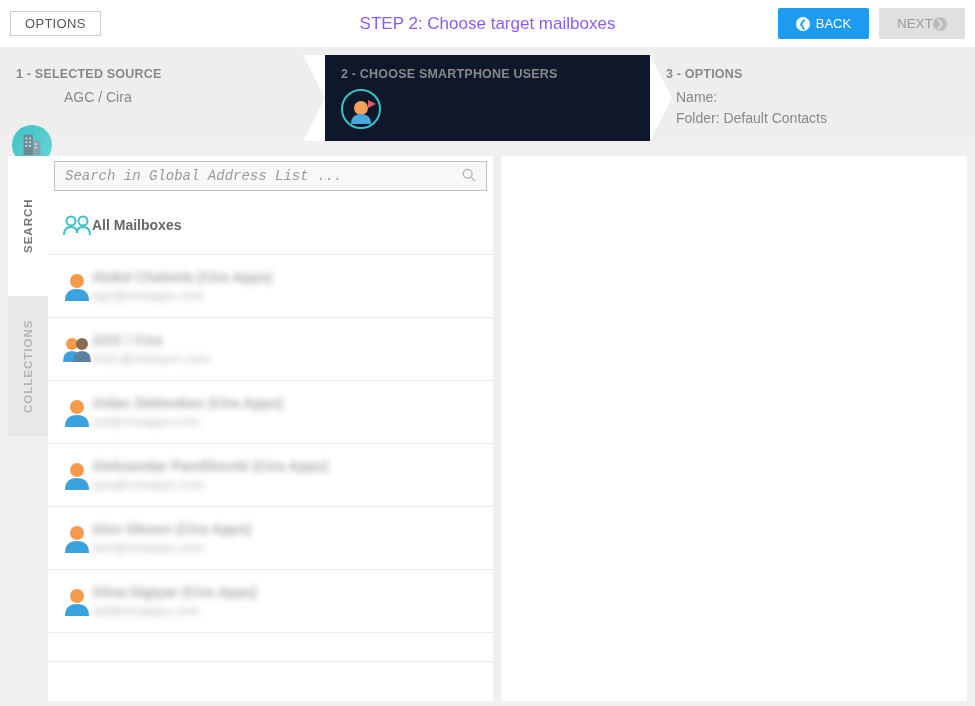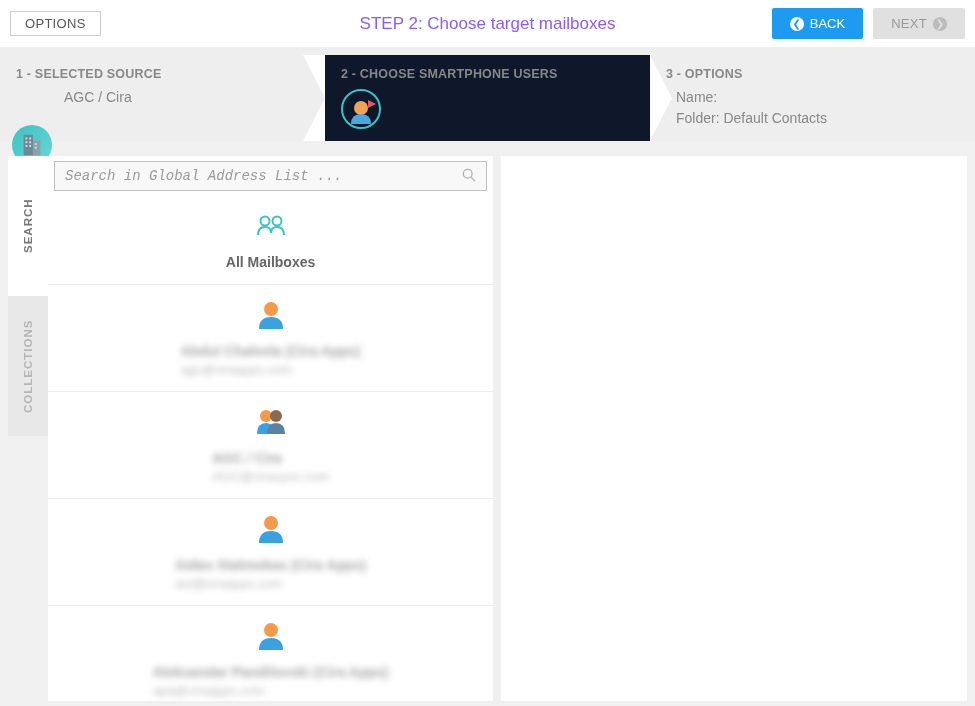--- a/index.html
+++ b/index.html
@@ -4,21 +4,21 @@
 <style>
 * { box-sizing: border-box; margin: 0; padding: 0; }
 body { font-family: -apple-system, "Segoe UI", "Helvetica Neue", Arial, sans-serif; color: #555; background: #f0f0f0; width: 975px; height: 706px; overflow: hidden; }
 
 
 .topbar { background: #fff; display: flex; align-items: center; padding: 8px 10px; position: relative; }
 .cancel-btn { border: 1px solid #ccc; background: #fff; padding: 4px 14px; font-size: 13px; color: #555; cursor: pointer; letter-spacing: .3px; }
 .step-title { position: absolute; left: 50%; transform: translateX(-50%); font-size: 17px; color: #8b5cf6; }
 .actions-right { margin-left: auto; display: flex; gap: 10px; }
 .back-btn { background: #1d9bf0; color: #fff; border: none; padding: 6px 18px; font-size: 13px; cursor: pointer; display: flex; align-items: center; gap: 6px; border-radius: 2px; }
-.next-btn { background: #e0e0e0; color: #9a9a9a; border: none; padding: 8px 18px; font-size: 13px; cursor: pointer; display: flex; align-items: center; gap: 6px; border-radius: 2px; letter-spacing: .3px; }
+.next-btn { background: #e0e0e0; color: #9a9a9a; border: none; padding: 8px 18px; font-size: 13px; cursor: pointer; display: flex; align-items: center; border-radius: 2px; letter-spacing: .3px; }
 .btn-chevron { width: 14px; height: 14px; display: inline-flex; align-items: center; justify-content: center; border-radius: 50%; }
 .back-btn .btn-chevron { background: #fff; color: #1d9bf0; font-size: 10px; line-height: 1; }
 .next-btn .btn-chevron { background: #bcbcbc; color: #e0e0e0; font-size: 10px; line-height: 1; }
 
 
 .steps { display: flex; background: #eeeeee; min-height: 90px; }
 .step { flex: 1; padding: 12px 16px; position: relative; margin-top: 8px; }
 .step-label { font-size: 12.5px; font-weight: 700; color: #888; letter-spacing: .2px; margin-bottom: 8px; }
 .step1-sub { padding-left: 48px; color: #888; font-size: 14px; }
 .step1 .step-icon { position: absolute; left: 12px; top: 70px; width: 40px; height: 40px; border-radius: 50%; background: linear-gradient(135deg,#3cc2c3,#6cd6d7); display: flex; align-items: center; justify-content: center; }
@@ -36,21 +36,21 @@
 .side-tab { flex: 0 0 140px; display: flex; align-items: center; justify-content: center; writing-mode: vertical-rl; transform: rotate(180deg); font-size: 11.5px; color: #888; letter-spacing: 1px; cursor: pointer; font-weight: 600; }
 .side-tab.active { background: #fff; color: #777; }
 .side-tab.inactive { background: #e8e8e8; color: #b5b5b5; }
 .panel-body { flex: 1; background: #fff; display: flex; flex-direction: column; }
 .search-wrap { padding: 5px 6px; }
 .search-box { border: 1px solid #bfbfbf; background: #f8f8f8; height: 30px; display: flex; align-items: center; padding: 0 10px; }
 .search-box input { border: none; background: transparent; outline: none; flex: 1; font-size: 14px; font-style: italic; color: #888; font-family: Liberation Mono, monospace; }
 .search-box input::placeholder { color: #9a9a9a; font-style: italic; }
 .search-box .si { color: #b0b0b0; font-size: 14px; }
 .list { overflow-y: auto; }
-.list-row { display: flex; align-items: center; gap: 14px; padding: 14px 14px; border-bottom: 1px solid #ecebeb; cursor: pointer; flex-direction: column; }
+.list-row { display: flex; align-items: center; padding: 14px 14px; border-bottom: 1px solid #ecebeb; cursor: pointer; }
 .list-row .iconwrap { width: 30px; display: flex; justify-content: center; }
 .list-row .texts { display: flex; flex-direction: column; gap: 3px; }
 .list-row .primary { font-size: 14px; font-weight: 600; color: #666; }
 .list-row .secondary { font-size: 13px; color: #a7a7a7; }
 .list-row.ghost .primary, .list-row.ghost .secondary { filter: blur(3px); color: #bcbcbc; }
 .list-row.ghost .primary { font-weight: 600; color: #a8a8a8; }
 .avatar { width: 30px; height: 30px; display:block; }
 
 .right-panel { flex: 1; background: #fff; }
 

